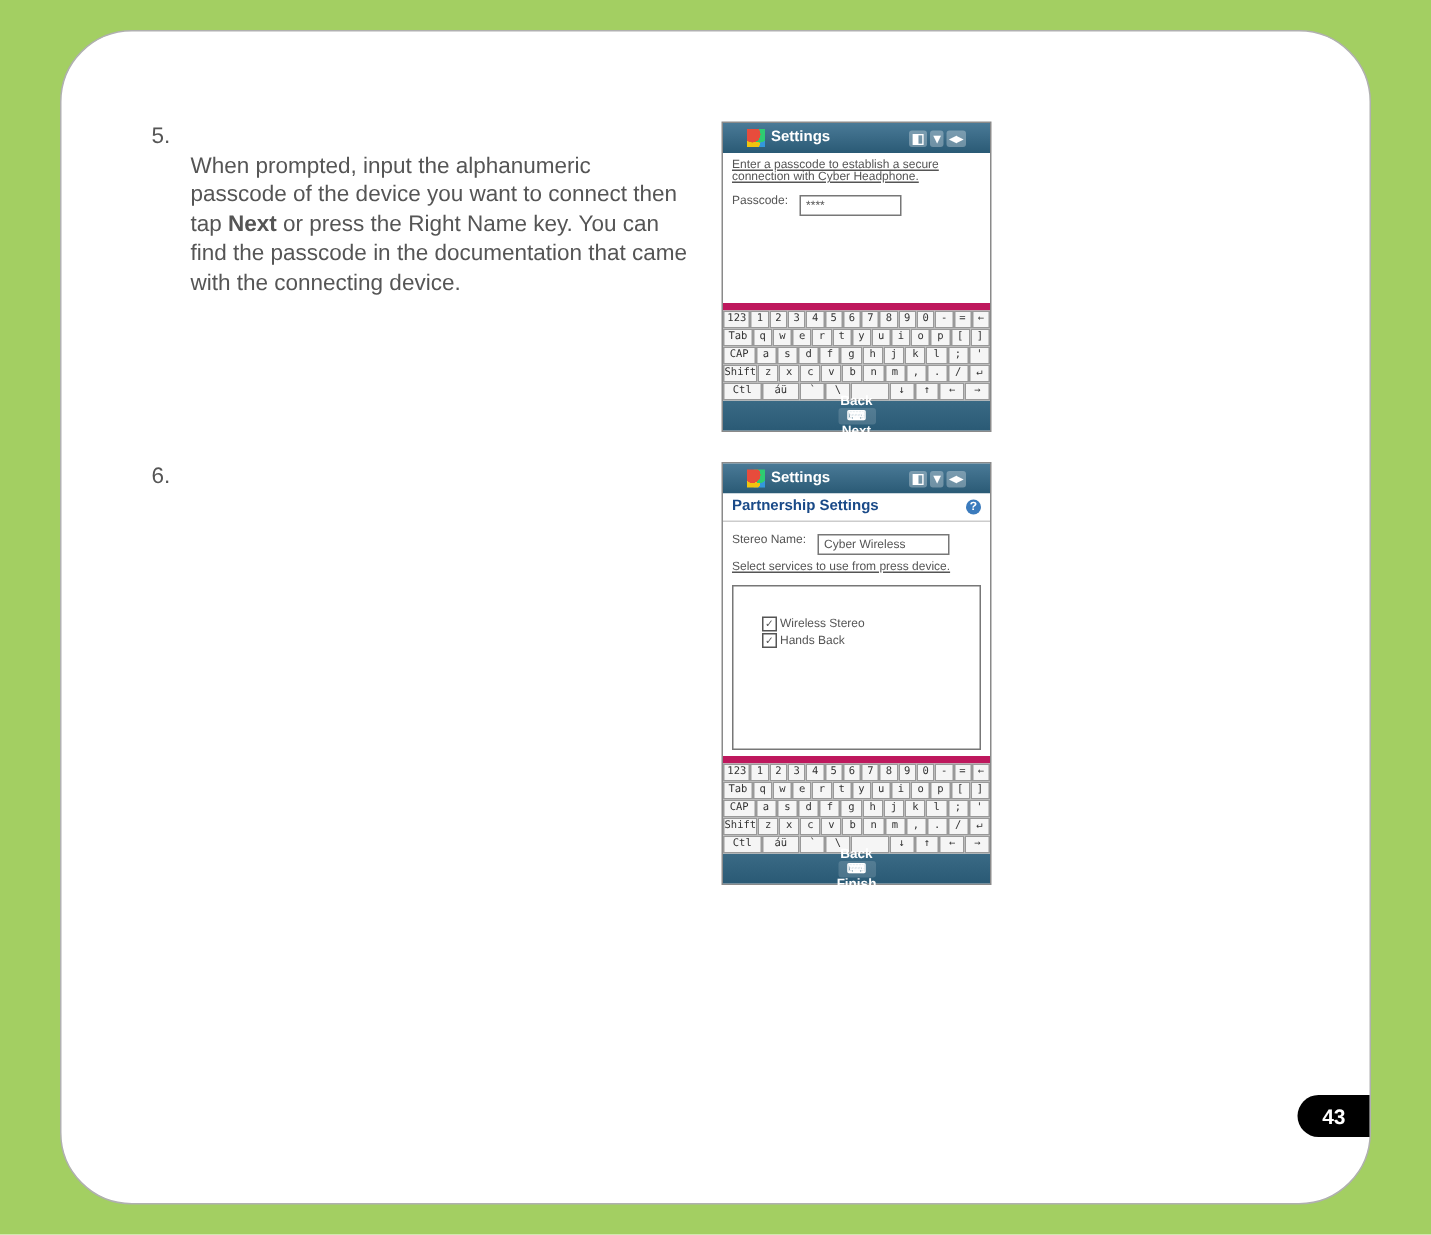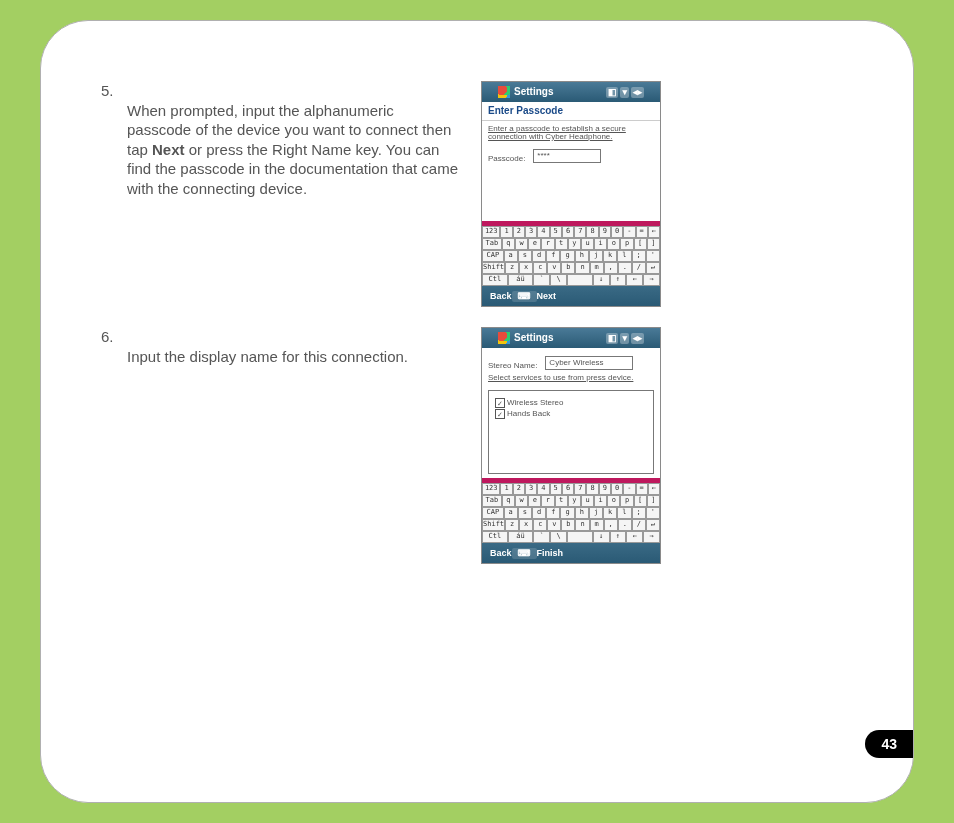--- a/index.html
+++ b/index.html
@@ -88,50 +88,50 @@
   .help-dot{
     width:10px;height:10px;border-radius:50%;background:#3b7bbd;color:#fff;
     font-size:8px;display:flex;align-items:center;justify-content:center;font-weight:bold;
   }
   .content {
     padding: 4px 6px;
     background:#fff;
     color:#555;
   }
   .content .instr { font-size:8px; margin-bottom:8px;text-decoration:underline;}
-  .field-row { display:flex; align-items:flex-end; gap:8px; margin:4px 0;}
+  .field-row { display:flex; align-items:flex-start; gap:8px; margin:4px 0;}
   .field-row label{ font-size:8px; color:#555;}
   .field-row .inp{
     border:1px solid #777; padding:1px 3px; font-size:8px; min-width:60px; height:10px;
     display:flex; align-items:center; flex:0 0 auto;
   }
   .list-box{
-    border:1px solid #777; margin-top:4px; height:70px; padding:6px; font-size:8px;
+    border:1px solid #777; margin-top:4px; height:70px; padding:19px; font-size:8px;
     background:#fff;
   }
   .chk{ display:flex; align-items:center; gap:2px; margin:1px 0;}
   .chk .box{ width:8px;height:8px;border:1px solid #555;display:flex;align-items:center;justify-content:center;font-size:7px;}
   .kbd {
     background:#eee;
     font-size:7px;
     line-height:1;
     border-top:5px solid #be185d;
   }
   .kbd-row{display:flex;}
   .kbd-row span{
     border:1px solid #999; margin:0; padding:1px 0;
     text-align:center; flex:1 1 0; background:#f5f5f5; font-family:monospace;
     min-height:8px;
   }
   .kbd-row .wide{flex:1.6 1 0;}
   .softbar{
     background: linear-gradient(#3a6a85, #2a5a75);
     color:#fff;
-    display:flex; justify-content:flex-start; align-items:center;
-    padding:2px 8px; font-size:9px; font-weight:bold; height:16px;
+    display:flex; justify-content:center; align-items:center;
+    padding:2px 8px; font-size:9px; font-weight:bold; height:16px;flex-direction:column;
   }
   .softbar .mid{
     background:rgba(255,255,255,.15); padding:1px 6px; border-radius:2px; font-size:9px;
   }
   .page-num{
     position:absolute;
     right:0; bottom:44px;
     background:#000; color:#fff;
     padding:6px 16px;
     border-radius:14px 0 0 14px;
@@ -154,23 +154,20 @@
       <div class="device">
         <div class="titlebar">
           <div class="win-icon"></div>
           <div class="title">Settings</div>
           <div class="tray">
               <span>◧</span>
               <span>▾</span>
               <span>◂▸</span>
             </div>
         </div>
-        <div class="section-head">
-          <span>Enter Passcode</span>
-        </div>
         <div class="content">
           <div class="instr">Enter a passcode to establish a secure connection with Cyber Headphone.</div>
           <div class="field-row">
             <label>Passcode:</label>
             <div class="inp">
                 <span>****</span>
               </div>
           </div>
           <div style="height:50px"></div>
         </div>
@@ -251,34 +248,35 @@
           <span class="mid">⌨</span>
           <span>Next</span>
         </div>
       </div>
     </div>
   </div>
 
   <div class="row">
     <div class="text-col">
       <span><span class="num">6.</span></span>
-      <span class="body">
-        <span>Input the display name for this connection.</span>
-      </span>
     </div>
     <div class="shot-col">
       <div class="device">
         <div class="titlebar">
           <div class="win-icon"></div>
           <div class="title">Settings</div>
           <div class="tray">
               <span>◧</span>
               <span>▾</span>
               <span>◂▸</span>
             </div>
+        </div>
+        <div class="section-head">
+          <span>Partnership Settings</span>
+          <span class="help-dot">?</span>
         </div>
         <div class="content">
           <div class="field-row">
             <label>Stereo Name:</label>
             <div class="inp" style="min-width:80px">
                 <span>Cyber Wireless</span>
               </div>
           </div>
           <div class="instr">Select services to use from press device.</div>
           <div class="list-box">

